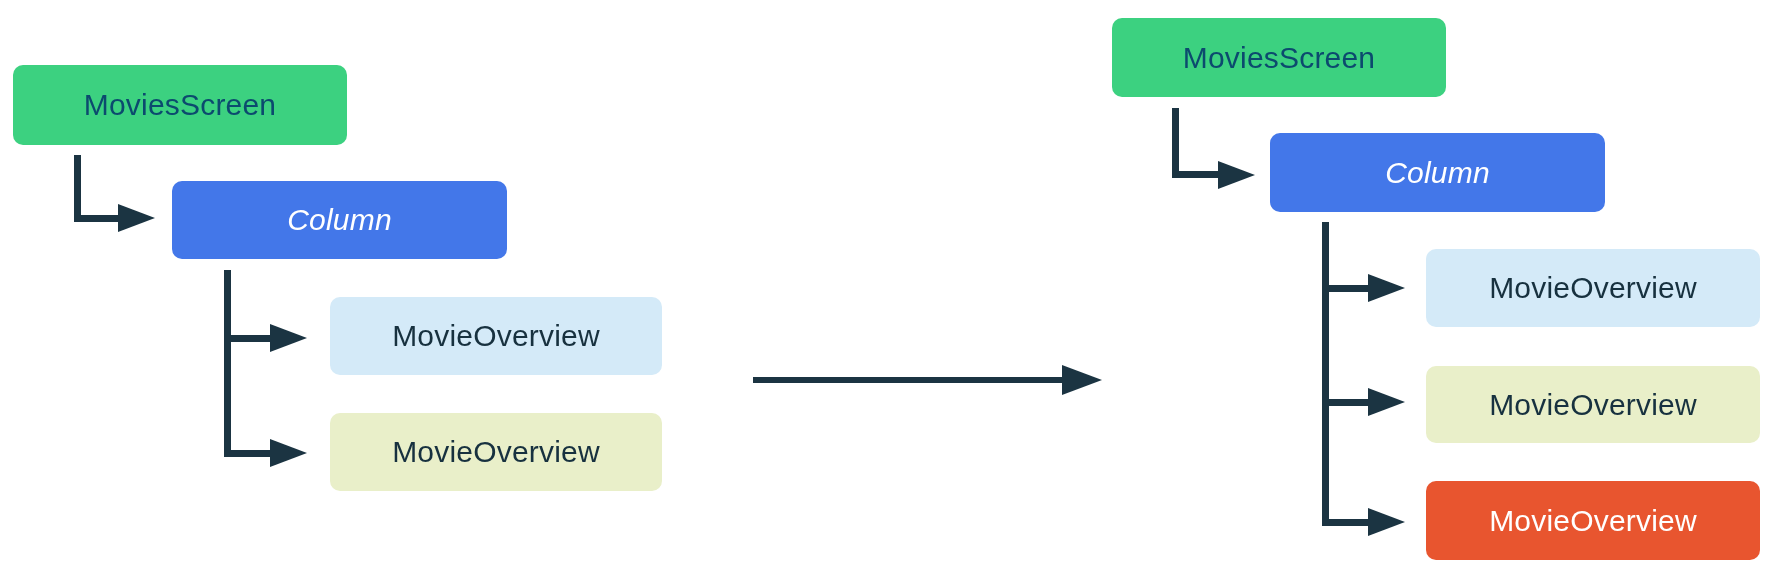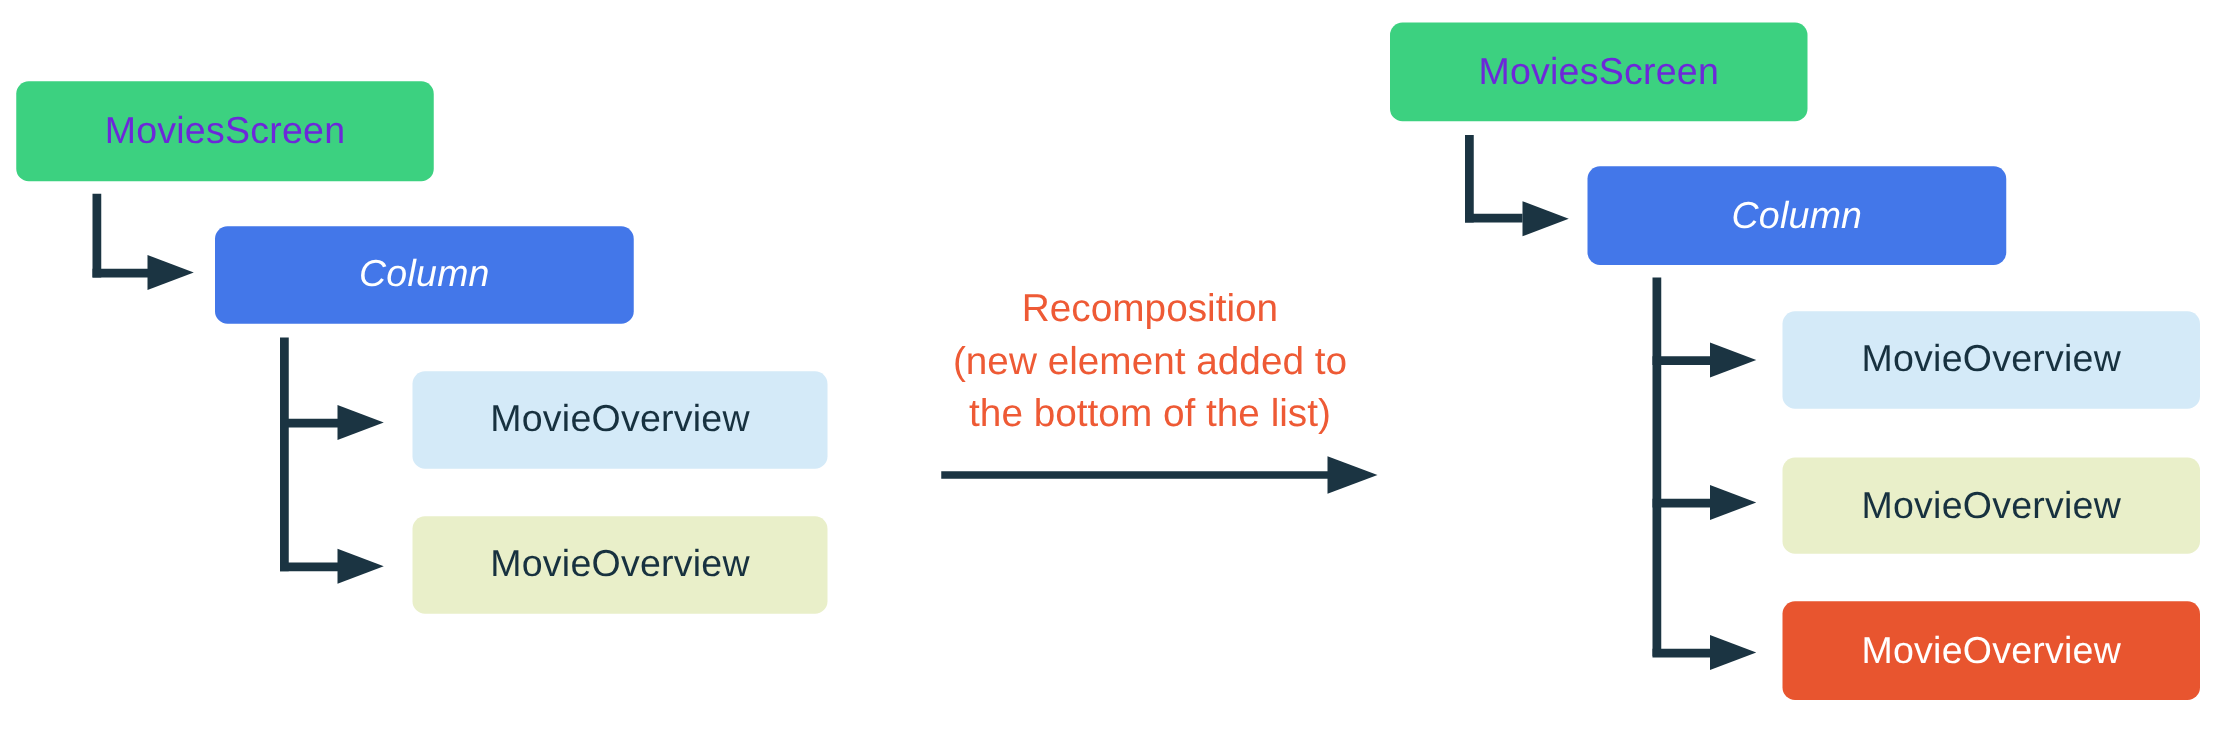--- a/index.html
+++ b/index.html
@@ -11,21 +11,21 @@
     overflow:hidden;
   }
   .node{
     position:absolute;
     display:flex;align-items:center;justify-content:center;
     border-radius:10px;
     font-size:30px;
     font-weight:400;
     letter-spacing:0.2px;
   }
-  .v-green{background:#3CD180;color:#6d28d9;}
+  .v-green{background:#3CD180;color:#0c4a6e;}
   .v-blue{background:#4377E9;color:#ffffff;font-style:italic;}
   .v-light-blue{background:#D4EAF8;color:#17313F;}
   .v-light-green{background:#E9EFC9;color:#17313F;}
   .v-orange{background:#E8552F;color:#ffffff;}
   .line{position:absolute;background:#1B3442;}
   .arrowhead{
     position:absolute;width:0;height:0;
     border-top:14px solid transparent;
     border-bottom:14px solid transparent;
     border-left:37px solid #1B3442;
@@ -59,25 +59,20 @@
 
   <div class="line" style="left:224px;top:270px;width:7px;height:187px;"></div>
   <div class="line" style="left:224px;top:335px;width:50px;height:7px;"></div>
   <div class="arrowhead" style="left:270px;top:324px;"></div>
   <div class="line" style="left:224px;top:450px;width:50px;height:7px;"></div>
   <div class="arrowhead" style="left:270px;top:439px;"></div>
 
   <div class="node v-light-blue" style="left:330px;top:297px;width:332px;height:78px;">MovieOverview</div>
   <div class="node v-light-green" style="left:330px;top:413px;width:332px;height:78px;">MovieOverview</div>
 
-  <div id="caption">
-    <div>Recomposition</div>
-    <div>(new element added to</div>
-    <div>the bottom of the list)</div>
-  </div>
   <div class="line" style="left:753px;top:377px;width:312px;height:6px;"></div>
   <div class="big-arrowhead" style="left:1062px;top:365px;"></div>
 
   <div class="node v-green" style="left:1112px;top:18px;width:334px;height:79px;">MoviesScreen</div>
 
   <div class="line" style="left:1172px;top:108px;width:7px;height:70px;"></div>
   <div class="line" style="left:1172px;top:171px;width:46px;height:7px;"></div>
   <div class="arrowhead" style="left:1218px;top:161px;"></div>
 
   <div class="node v-blue" style="left:1270px;top:133px;width:335px;height:79px;">Column</div>

